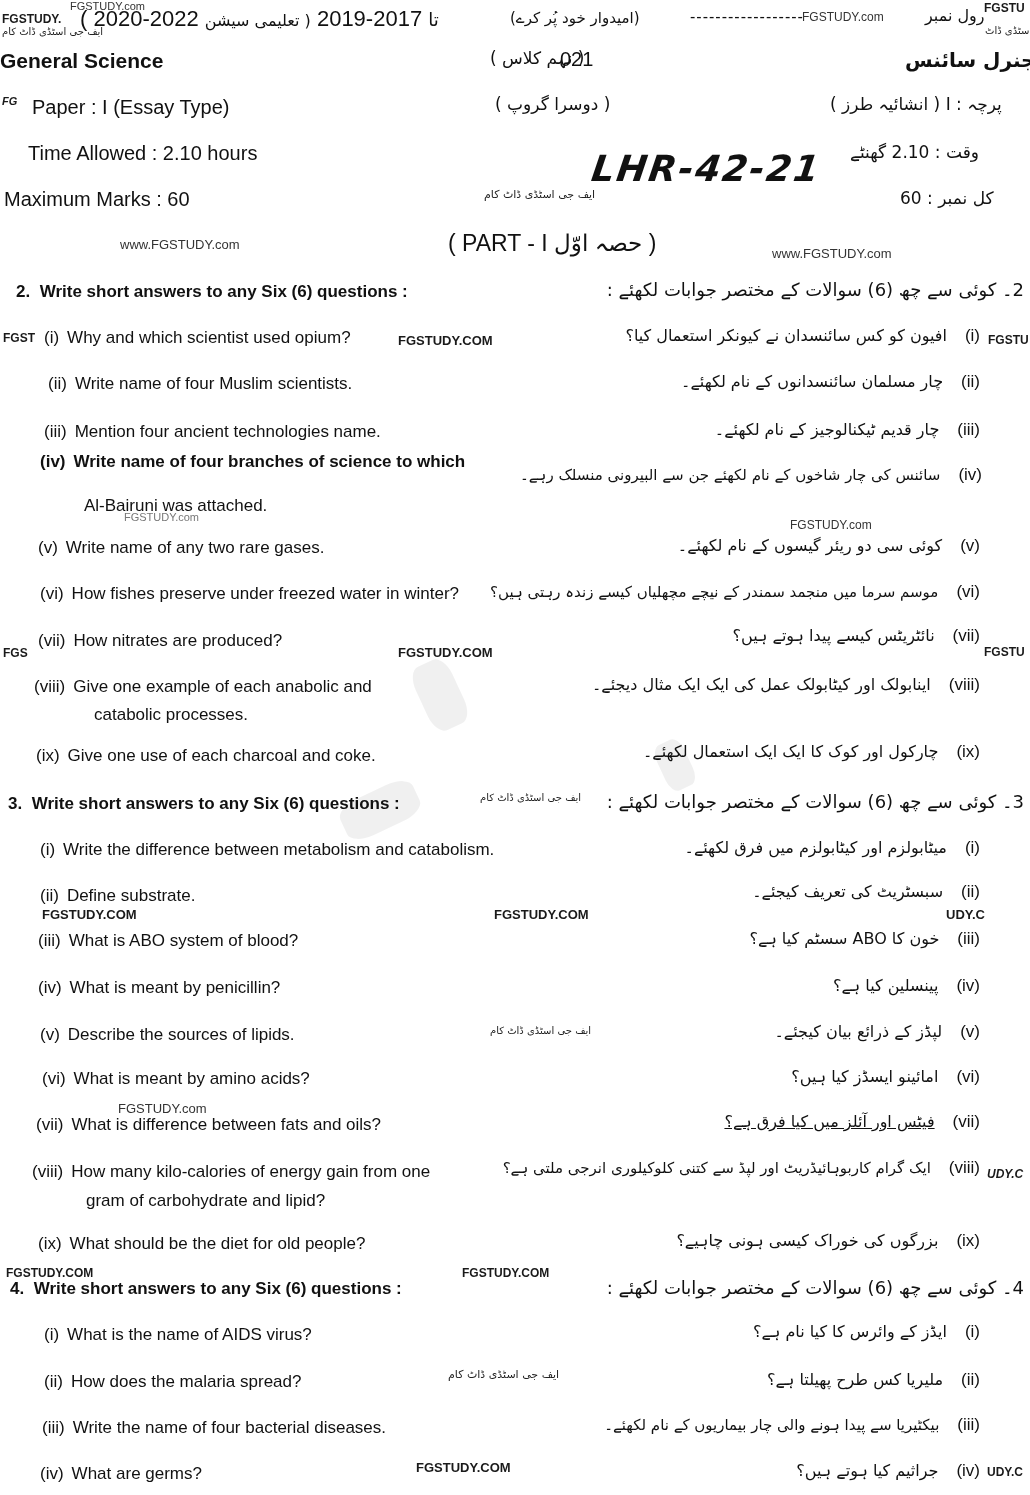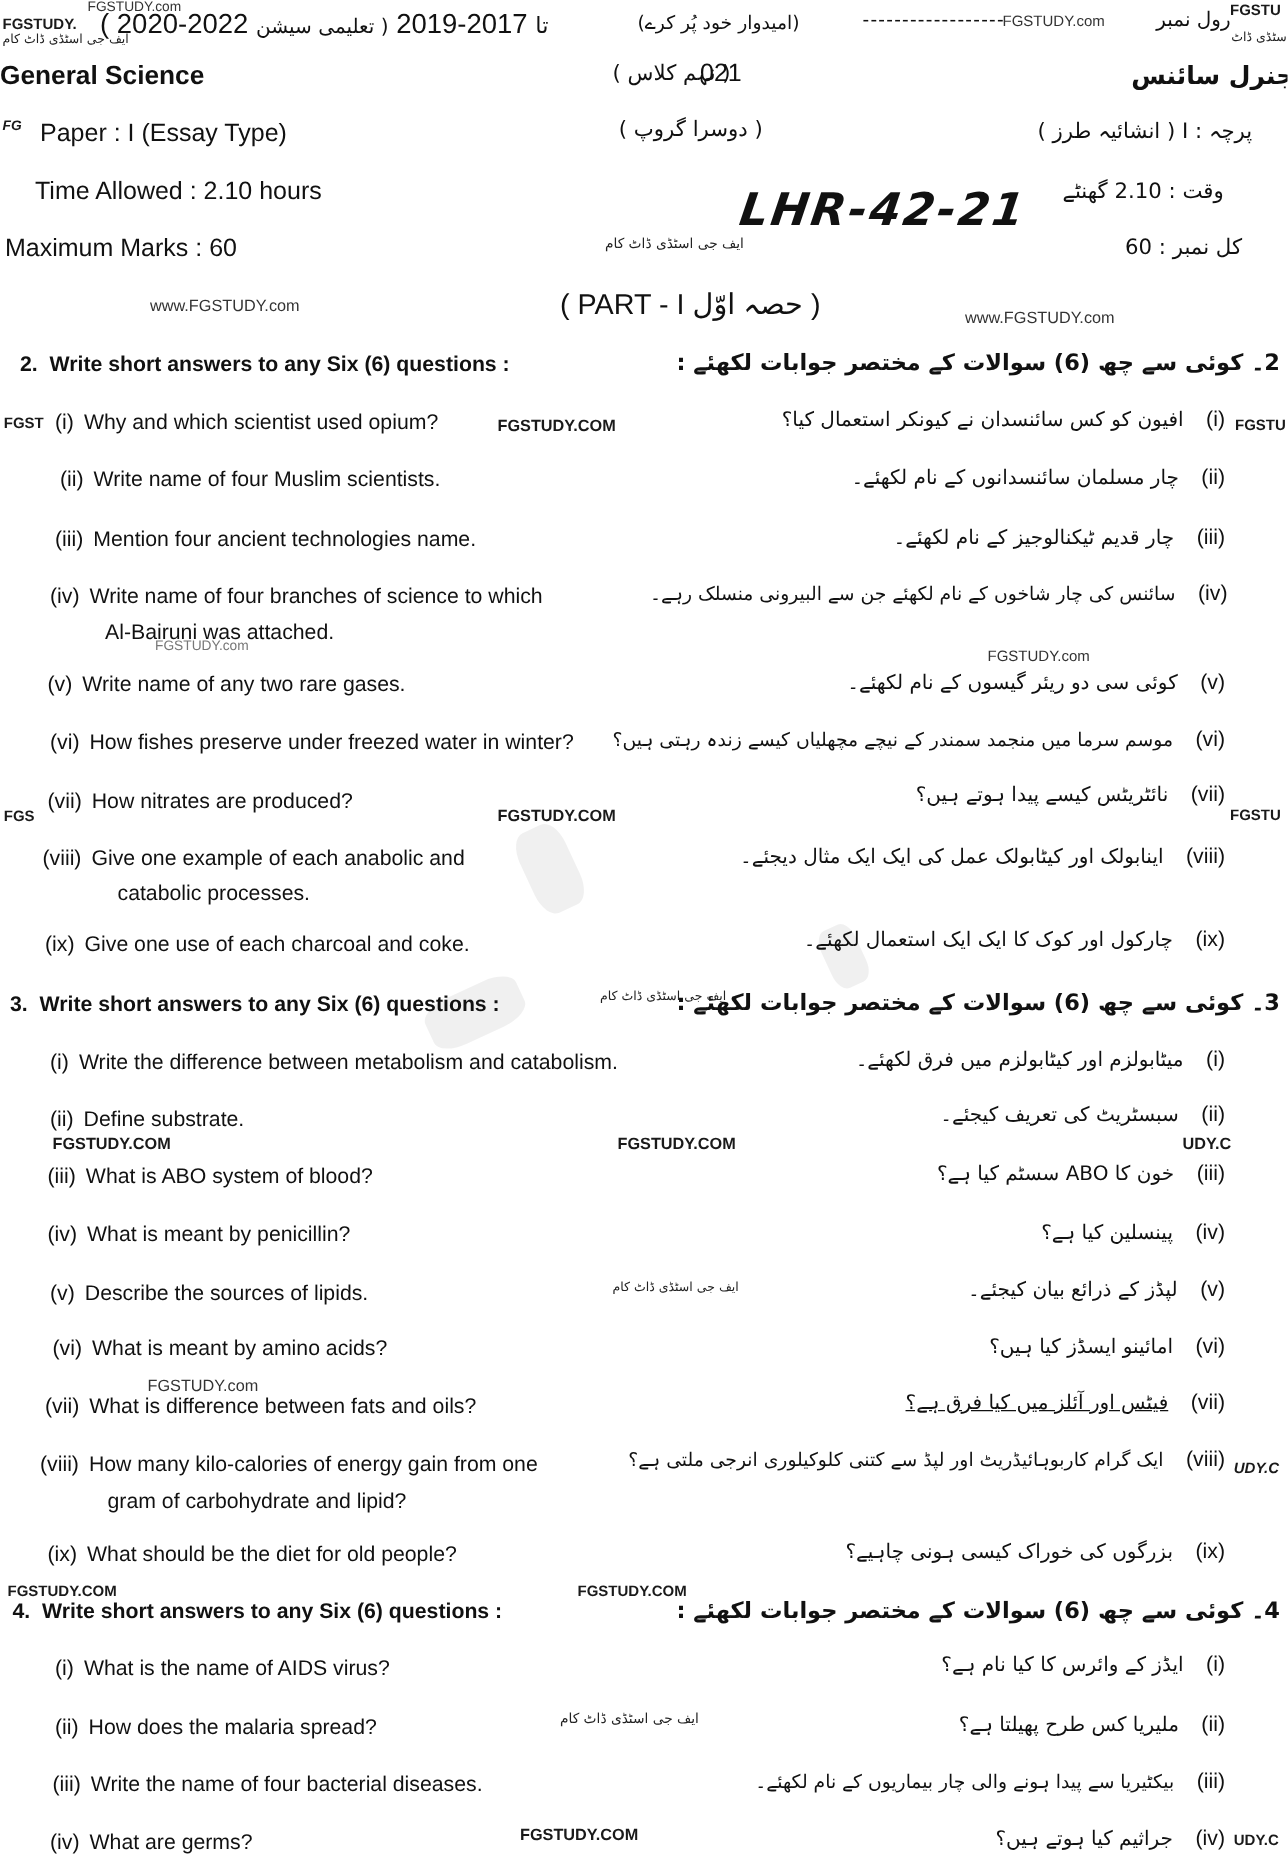--- a/index.html
+++ b/index.html
@@ -16,21 +16,21 @@
   .hdr-years { font-size: 22px; }
   .hdr-title { font-size: 21px; font-weight: bold; }
   .hdr-en { font-size: 20px; }
   .hdr-urdu-lg { font-size: 20px; font-weight: bold; }
   .hdr-urdu { font-size: 17px; }
   .lhr-code { font-family: "DejaVu Sans", sans-serif; font-size: 36px; font-weight: bold; font-style: italic; letter-spacing: 2px; transform: skewX(-8deg); }
   .part { font-family: Liberation Sans, sans-serif; font-size: 23px; text-align: right; }
 
   
   .q-head { position: absolute; font-size: 17px; font-weight: bold; white-space: nowrap; }
-  .q-head-ur { position: absolute; direction: rtl; font-size: 18px; font-weight: bold; white-space: nowrap; font-family: "DejaVu Sans", sans-serif; margin-left: 32px; }
+  .q-head-ur { position: absolute; direction: rtl; font-size: 18px; font-weight: normal; white-space: nowrap; font-family: "DejaVu Sans", sans-serif; margin-left: 32px; }
   .item { position: absolute; font-size: 17px; white-space: nowrap; }
   .item .num { display: inline-block; margin-right: 8px; }
   .item2 { position: absolute; font-size: 17px; white-space: nowrap; }
   .ur-item { position: absolute; direction: rtl; font-size: 16px; white-space: nowrap; font-family: "DejaVu Sans", sans-serif; }
   .ur-item .num { display: inline-block; margin-left: 18px; font-family: "Liberation Sans", sans-serif; font-size: 17px; }
 
   .dashes { letter-spacing: 1px; }
   .smudge { position: absolute; background: rgba(0,0,0,0.06); border-radius: 30%; transform: rotate(-25deg); }
 </style>
 </head>
@@ -88,21 +88,21 @@
 <div class="wm" style="left:398px;top:333px;">FGSTUDY.COM</div>
 <div class="ur-item" style="right:50px;top:326px;"><span class="num">(i)</span><span>افیون کو کس سائنسدان نے کیونکر استعمال کیا؟</span></div>
 <div class="wm" style="left:988px;top:333px;font-size:12px;">FGSTU</div>
 
 <div class="item" style="left:48px;top:374px;"><span class="num">(ii)</span><span>Write name of four Muslim scientists.</span></div>
 <div class="ur-item" style="right:50px;top:372px;"><span class="num">(ii)</span><span>چار مسلمان سائنسدانوں کے نام لکھئے۔</span></div>
 
 <div class="item" style="left:44px;top:422px;"><span class="num">(iii)</span><span>Mention four ancient technologies name.</span></div>
 <div class="ur-item" style="right:50px;top:420px;"><span class="num">(iii)</span><span>چار قدیم ٹیکنالوجیز کے نام لکھئے۔</span></div>
 
-<div class="item" style="left:40px;top:467px;"><span class="num">(iv)</span><span>Write name of four branches of science to which</span></div>
+<div class="item" style="left:40px;top:452px;font-weight:bold;"><span class="num">(iv)</span><span>Write name of four branches of science to which</span></div>
 <div class="item2" style="left:84px;top:496px;">Al-Bairuni was attached.</div>
 <div class="wm-light" style="left:124px;top:511px;font-size:11px;color:#777;">FGSTUDY.com</div>
 <div class="ur-item" style="right:48px;top:465px;font-size:15px;"><span class="num">(iv)</span><span>سائنس کی چار شاخوں کے نام لکھئے جن سے البیرونی منسلک رہے۔</span></div>
 <div class="wm-light" style="left:790px;top:518px;font-size:12px;">FGSTUDY.com</div>
 
 <div class="item" style="left:38px;top:538px;"><span class="num">(v)</span><span>Write name of any two rare gases.</span></div>
 <div class="ur-item" style="right:50px;top:536px;"><span class="num">(v)</span><span>کوئی سی دو ریئر گیسوں کے نام لکھئے۔</span></div>
 
 <div class="item" style="left:40px;top:584px;"><span class="num">(vi)</span><span>How fishes preserve under freezed water in winter?</span></div>
 <div class="ur-item" style="right:50px;top:582px;font-size:15px;"><span class="num">(vi)</span><span>موسم سرما میں منجمد سمندر کے نیچے مچھلیاں کیسے زندہ رہتی ہیں؟</span></div>

